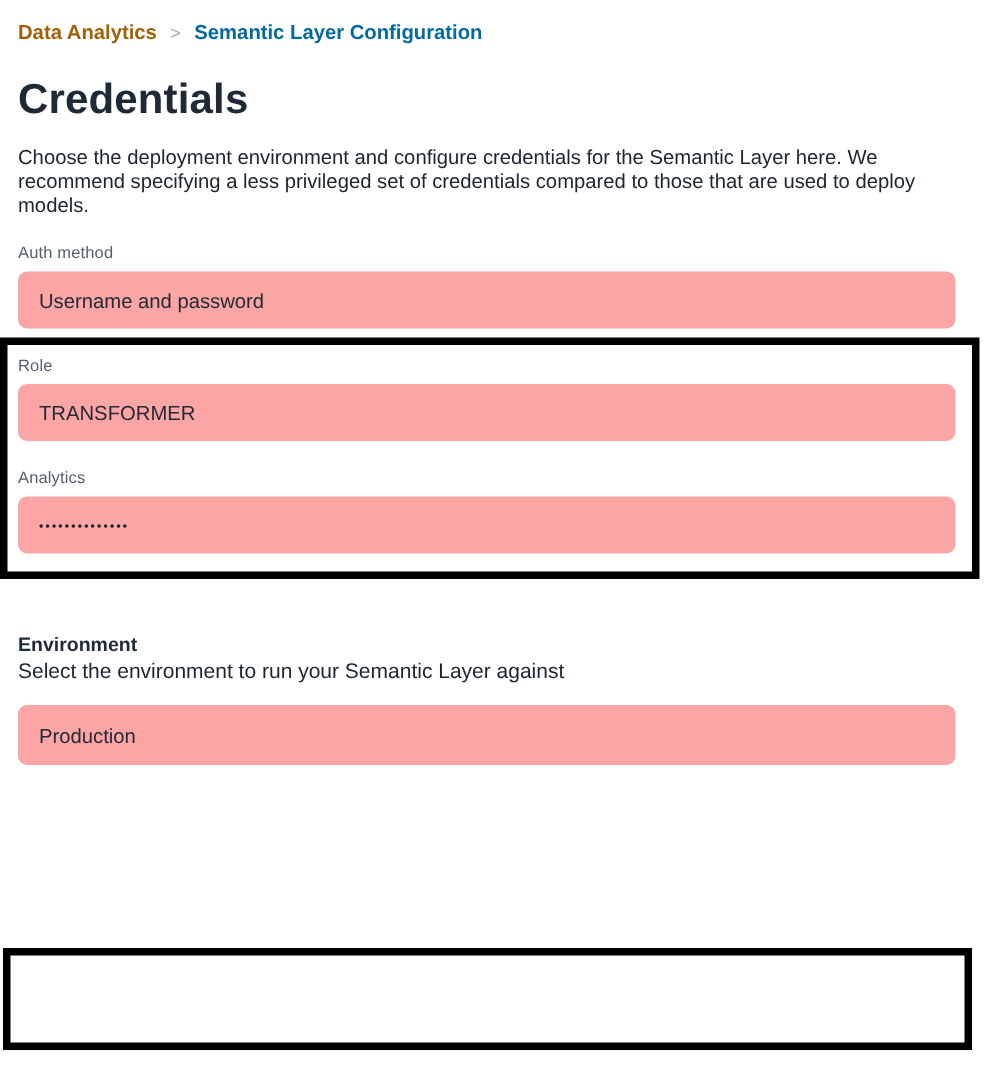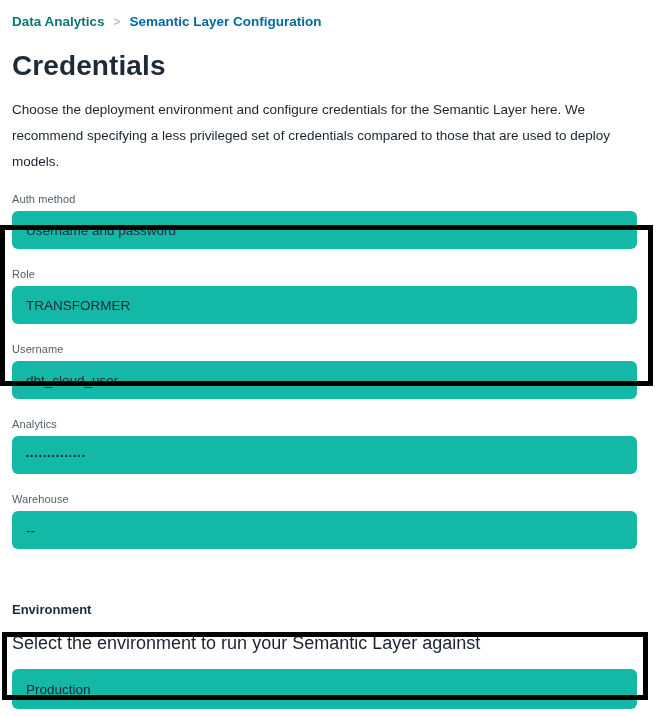--- a/index.html
+++ b/index.html
@@ -6,46 +6,46 @@
   html, body {
     width: 661px; height: 716px;
     background: #ffffff;
     font-family: "Liberation Sans", "DejaVu Sans", sans-serif;
     overflow: hidden;
   }
   .page { position: relative; width: 661px; height: 716px; padding: 14px 24px 0 12px; }
 
   
   .breadcrumb { display: flex; align-items: center; gap: 9px; font-size: 13.5px; }
-  .crumb-link { color: #0f766e; font-weight: 700; text-decoration: none; cursor: pointer; }
+  .crumb-link { color: #a16207; font-weight: 700; text-decoration: none; cursor: pointer; }
   .crumb-sep { color: #a4abb5; font-size: 12px; font-weight: 400; position: relative; top: 0px; }
   .crumb-current { color: #0369a1; font-weight: 700; }
 
   
   .h1 { margin-top: 21px; font-size: 28px; font-weight: 700; color: #1f2a37; letter-spacing: 0.1px; }
-  .desc { margin-top: 15px; width: 614px; font-size: 13.5px; line-height: 26px; color: #1c242f; }
+  .desc { margin-top: 15px; width: 614px; font-size: 13.5px; line-height: 16px; color: #1c242f; }
 
   
   .form { margin-top: 18px; }
   .form-group { margin-bottom: 19px; }
   .field-label { display: block; font-size: 11px; font-weight: 400; color: #545e6b; margin-bottom: 6px; letter-spacing: 0.1px; }
   .field {
     width: 625px; height: 38px;
-    background: #14b8a6;
+    background: #fca5a5;
     border-radius: 6px;
     display: flex; align-items: center;
     padding-left: 14px;
     font-size: 13.5px; color: #232b36;
     cursor: pointer;
   }
   .field.masked { font-size: 8px; letter-spacing: 1.5px; font-weight: 700; color: #1c242f; }
 
   
   .h2 { margin-top: 53px; font-size: 13px; font-weight: 700; color: #1f2a37; }
-  .env-desc { margin-top: 16px; font-size: 18px; color: #1c242f; }
+  .env-desc { margin-top: 2px; font-size: 14px; color: #1c242f; }
   .env-field-wrap { margin-top: 15px; text-align: right; }
   .env-field { height: 40px; }
 
   
   .hl { position: absolute; border: 5px solid #000000; pointer-events: none; }
   .hl1 { left: 0px; top: 225px; width: 653px; height: 161px; }
   .hl2 { left: 2px; top: 632px; width: 646px; height: 68px; }
 </style>
 </head>
 <body>
@@ -67,34 +67,26 @@
     <div class="form-group">
       <span class="field-label">Auth method</span>
       <div class="field">Username and password</div>
     </div>
 
     <div class="form-group">
       <span class="field-label">Role</span>
       <div class="field">TRANSFORMER</div>
     </div>
 
-    <div class="form-group">
-      <span class="field-label">Username</span>
-      <div class="field">dbt_cloud_user</div>
-    </div>
 
     <div class="form-group">
       <span class="field-label">Analytics</span>
       <div class="field masked">••••••••••••••</div>
     </div>
 
-    <div class="form-group">
-      <span class="field-label">Warehouse</span>
-      <div class="field">--</div>
-    </div>
 
   </div>
 
   <h2 class="h2">Environment</h2>
 
   <p class="env-desc">Select the environment to run your Semantic Layer against</p>
 
   <div class="env-field-wrap">
     <div class="field env-field">Production</div>
   </div>

